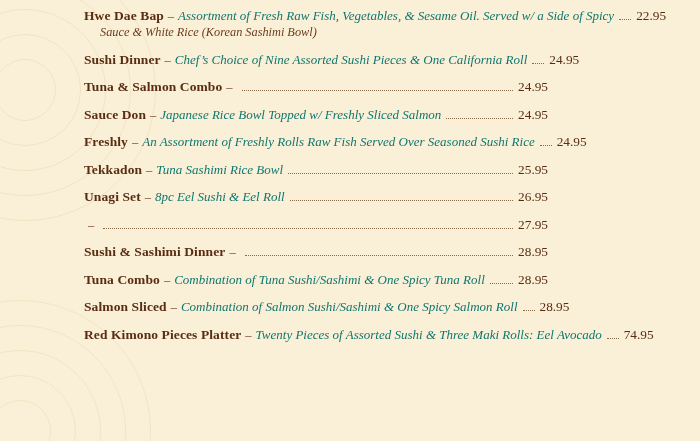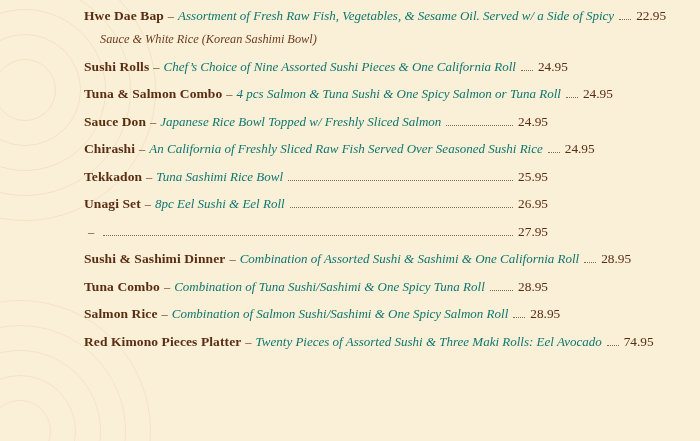--- a/index.html
+++ b/index.html
@@ -105,21 +105,21 @@
     white-space: nowrap;
     font-family: "Liberation Serif", serif;
     text-align: right;
   }
 
   .desc2 {
     font-style: italic;
     font-size: 12.3px;
     color: #6b3b1d;
     padding-left: 16px;
-    margin-top: 8px;
+    margin-top: 1px;
   }
 </style>
 </head>
 <body>
 
 <div class="bg-decor">
   <span style="width:60px;height:60px;"></span>
   <span style="width:110px;height:110px;"></span>
   <span style="width:160px;height:160px;"></span>
   <span style="width:210px;height:210px;"></span>
@@ -139,50 +139,49 @@
         <span class="name">Hwe Dae Bap</span>
         <span class="dash">–</span>
         <span class="desc">Assortment of Fresh Raw Fish, Vegetables, &amp; Sesame Oil. Served w/ a Side of Spicy</span>
         <span class="leader"></span>
         <span class="price">22.95</span>
       </div>
       <div class="desc2">Sauce &amp; White Rice (Korean Sashimi Bowl)</div>
     </div>
     <div class="item">
       <div class="line">
-        <span class="name">Sushi Rolls</span>
+        <span class="name">Sushi Dinner</span>
         <span class="dash">–</span>
         <span class="desc">Chef’s Choice of Nine Assorted Sushi Pieces &amp; One California Roll</span>
         <span class="leader"></span>
         <span class="price">24.95</span>
       </div>
     </div>
     <div class="item">
       <div class="line">
         <span class="name">Tuna &amp; Salmon Combo</span>
         <span class="dash">–</span>
-        <span class="desc">4 pcs Salmon &amp; Tuna Sushi &amp; One Spicy Salmon or Tuna Roll</span>
         <span class="leader"></span>
         <span class="price">24.95</span>
       </div>
     </div>
     <div class="item">
       <div class="line">
         <span class="name">Sauce Don</span>
         <span class="dash">–</span>
         <span class="desc">Japanese Rice Bowl Topped w/ Freshly Sliced Salmon</span>
         <span class="leader"></span>
         <span class="price">24.95</span>
       </div>
     </div>
     <div class="item">
       <div class="line">
-        <span class="name">Chirashi</span>
-        <span class="dash">–</span>
-        <span class="desc">An California of Freshly Sliced Raw Fish Served Over Seasoned Sushi Rice</span>
+        <span class="name">Freshly</span>
+        <span class="dash">–</span>
+        <span class="desc">An Assortment of Freshly Rolls Raw Fish Served Over Seasoned Sushi Rice</span>
         <span class="leader"></span>
         <span class="price">24.95</span>
       </div>
     </div>
     <div class="item">
       <div class="line">
         <span class="name">Tekkadon</span>
         <span class="dash">–</span>
         <span class="desc">Tuna Sashimi Rice Bowl</span>
         <span class="leader"></span>
@@ -202,37 +201,36 @@
       <div class="line">
         <span class="dash">–</span>
         <span class="leader"></span>
         <span class="price">27.95</span>
       </div>
     </div>
     <div class="item">
       <div class="line">
         <span class="name">Sushi &amp; Sashimi Dinner</span>
         <span class="dash">–</span>
-        <span class="desc">Combination of  Assorted Sushi &amp; Sashimi &amp; One California Roll</span>
         <span class="leader"></span>
         <span class="price">28.95</span>
       </div>
     </div>
     <div class="item">
       <div class="line">
         <span class="name">Tuna Combo</span>
         <span class="dash">–</span>
         <span class="desc">Combination of Tuna Sushi/Sashimi &amp; One Spicy Tuna Roll</span>
         <span class="leader"></span>
         <span class="price">28.95</span>
       </div>
     </div>
     <div class="item">
       <div class="line">
-        <span class="name">Salmon Rice</span>
+        <span class="name">Salmon Sliced</span>
         <span class="dash">–</span>
         <span class="desc">Combination of Salmon Sushi/Sashimi &amp; One Spicy Salmon Roll</span>
         <span class="leader"></span>
         <span class="price">28.95</span>
       </div>
     </div>
     <div class="item">
       <div class="line">
         <span class="name">Red Kimono Pieces Platter</span>
         <span class="dash">–</span>

